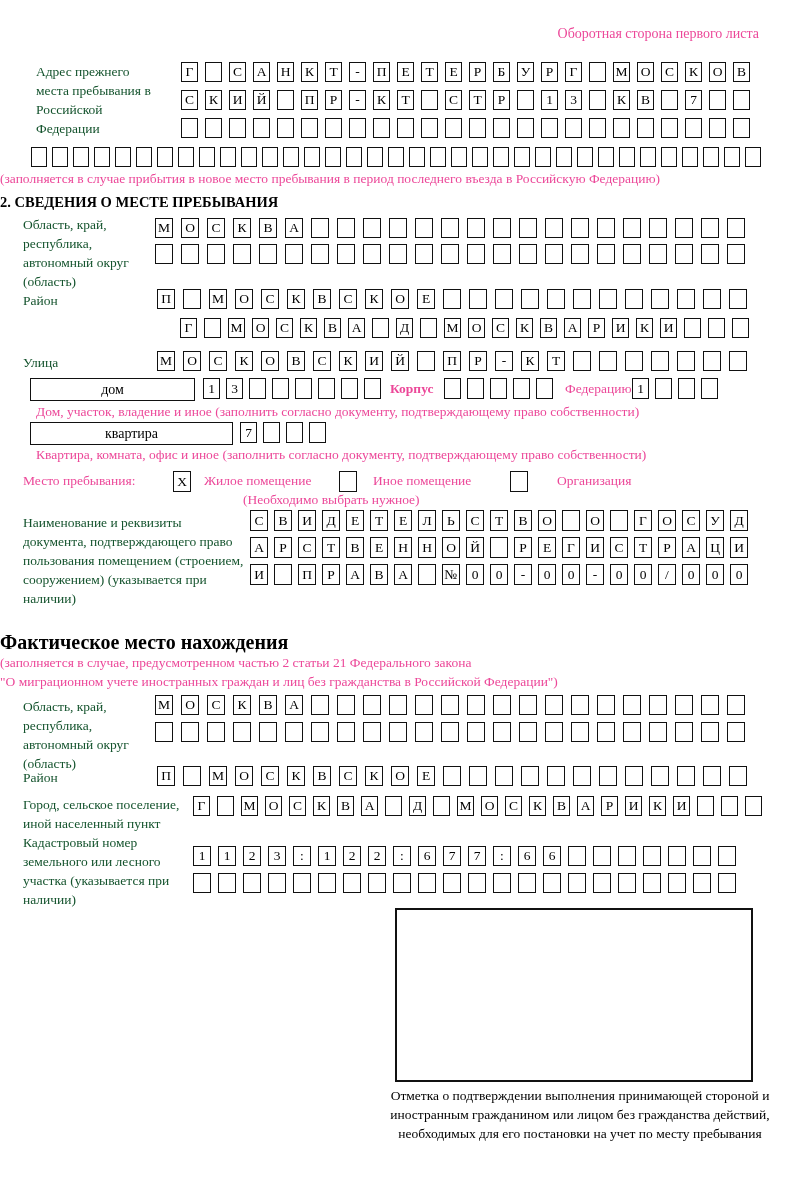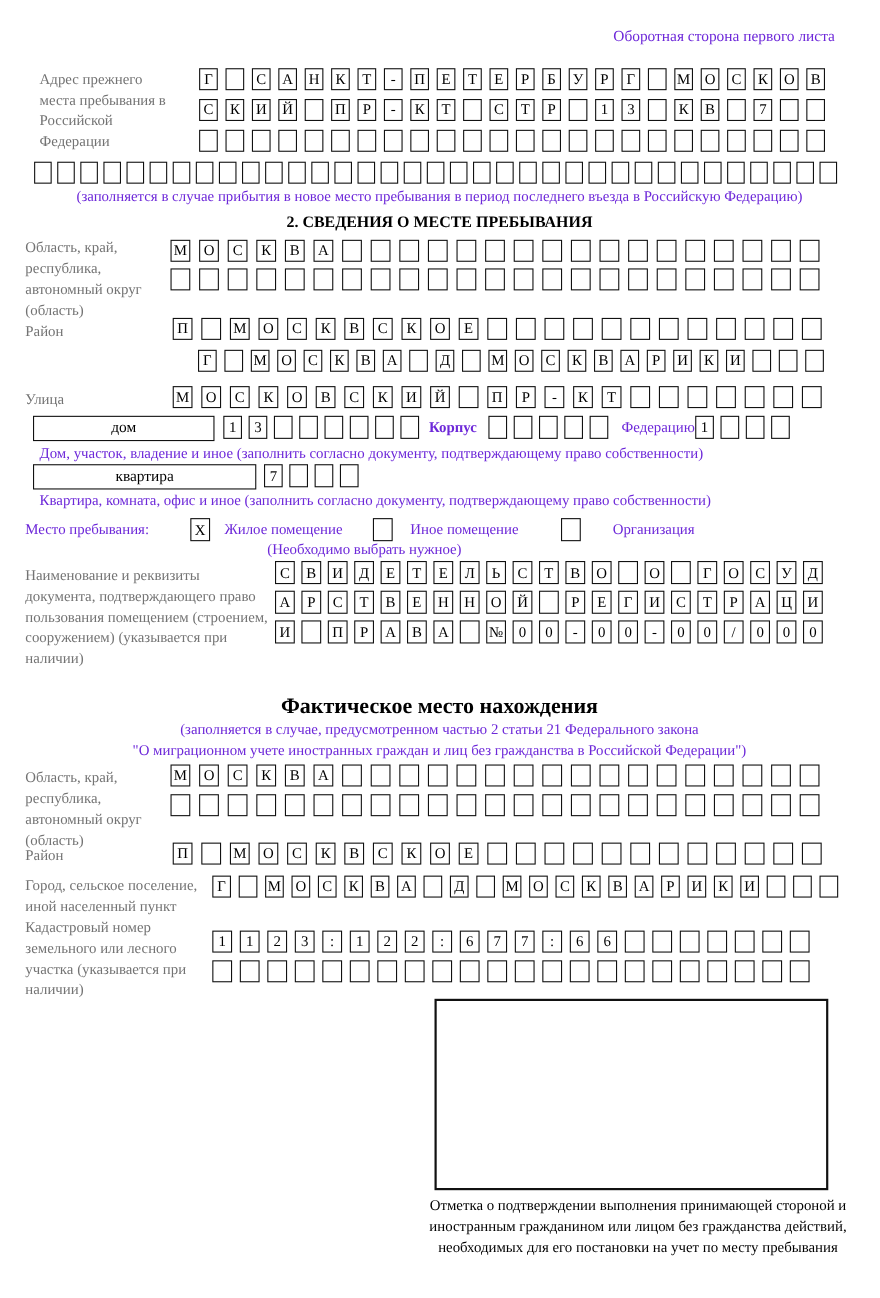--- a/index.html
+++ b/index.html
@@ -1,22 +1,22 @@
 <!DOCTYPE html>
 <html><head>
 <meta charset="utf-8">
 <style>
   html,body{margin:0;padding:0;background:#fff;}
   body{width:800px;height:1180px;font-family:"Liberation Serif","DejaVu Serif",serif;color:#000;}
   .page{position:relative;width:800px;height:1180px;background:#fff;overflow:hidden;}
   .abs{position:absolute;}
-  .lbl{font-size:13.5px;line-height:19px;color:#737373;}
-  .cap{font-size:13.5px;color:#6d28d9;white-space:nowrap;}
+  .lbl{font-size:13.5px;line-height:19px;color:#14532d;}
+  .cap{font-size:13.5px;color:#ec4899;white-space:nowrap;}
   .hdr{font-size:14.5px;font-weight:bold;}
-  .center{left:0;width:799px;text-align:center;}
+  .center{left:0;width:799px;text-align:left;}
   .row{position:absolute;display:flex;}
   .row .c{box-sizing:border-box;border:1.6px solid #111;background:#fff;height:20px;
           display:flex;align-items:center;justify-content:center;
           font-family:"Liberation Serif","DejaVu Serif",serif;font-size:13.5px;line-height:1;}
   .pA{gap:7px}  .pA .c{width:17px;}
   .pB{gap:5px}  .pB .c{width:16px;}
   .pC{gap:8px}  .pC .c{width:18px;}
   .pE{gap:6px}  .pE .c{width:18px;height:21px;}
   .pF{gap:6px}  .pF .c{width:17px;height:21px;}
   .pG{gap:7px}  .pG .c{width:18px;}

